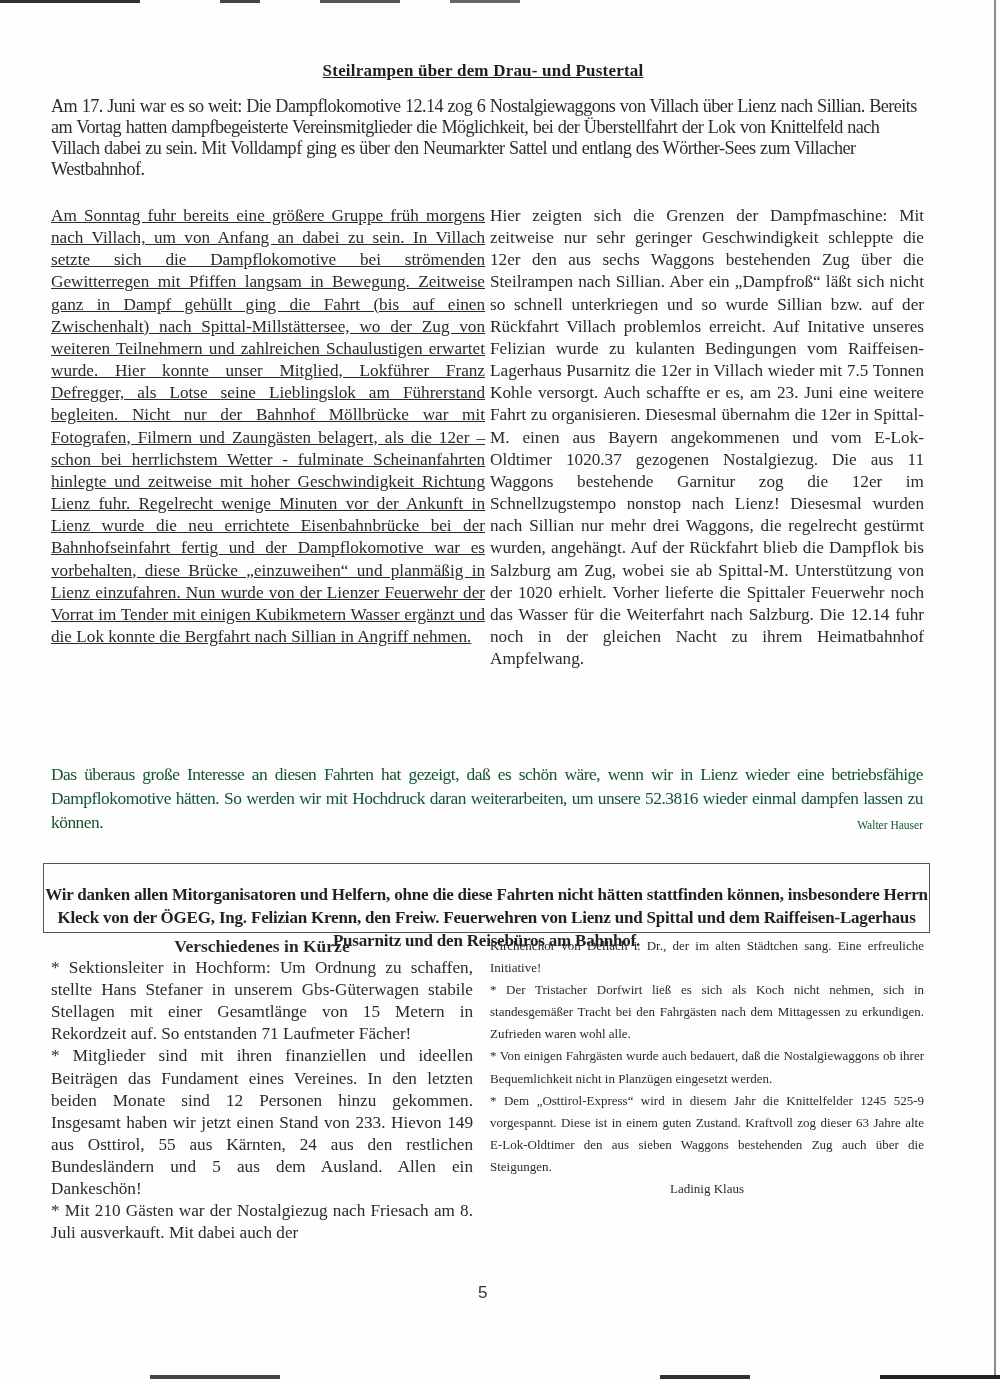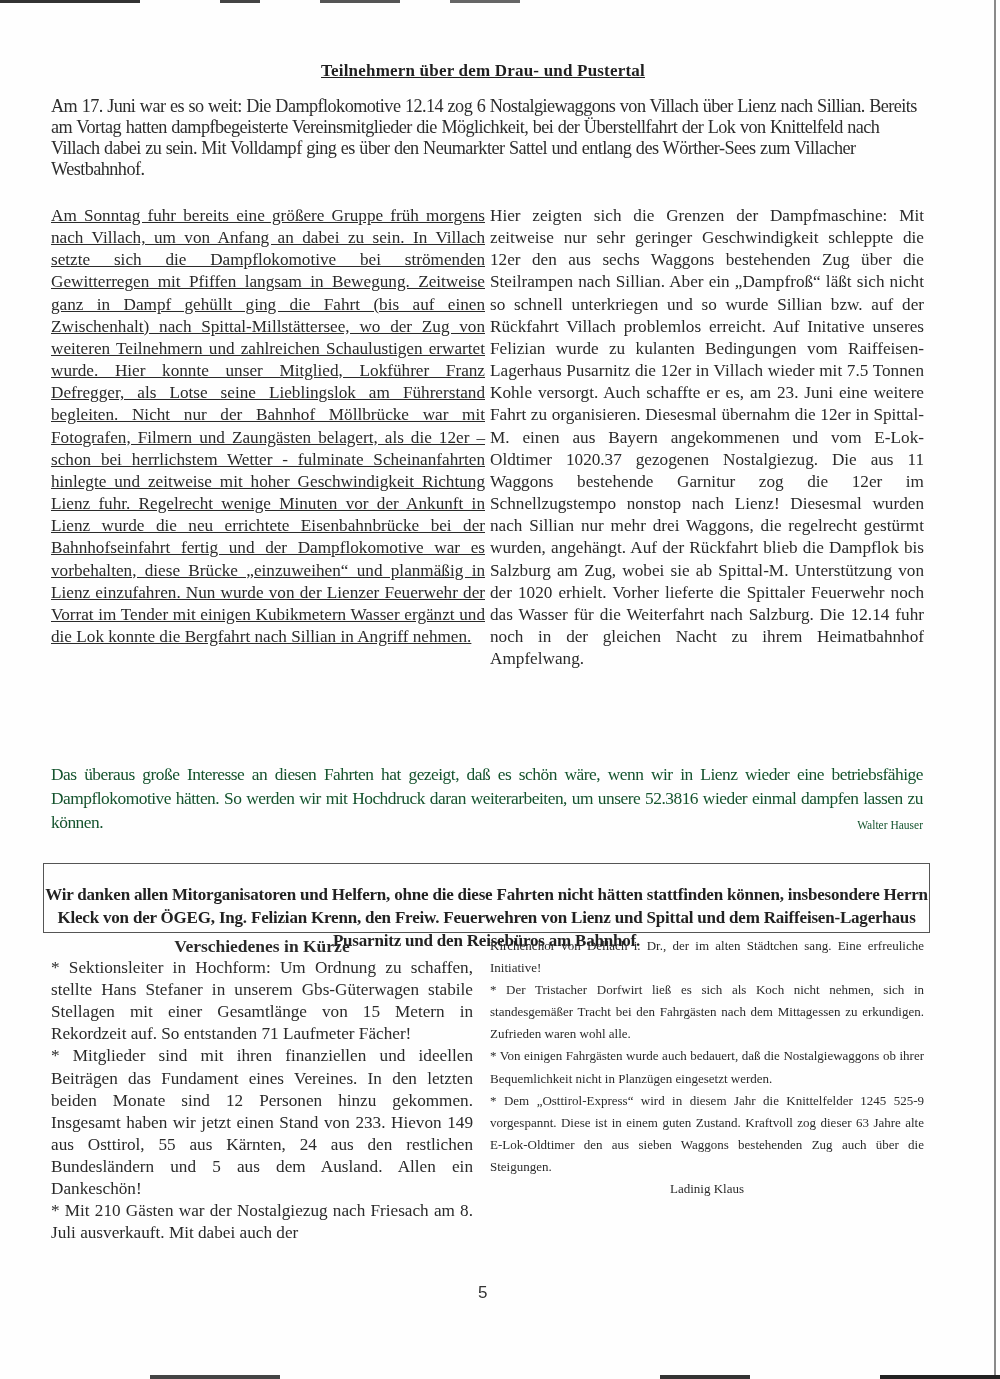--- a/index.html
+++ b/index.html
@@ -55,21 +55,21 @@
   .signature { text-align: center; }
   .page-number { position: absolute; left: 478px; top: 1283px; font-size: 17px; font-family: "Liberation Sans", sans-serif; color: #333; }
 </style>
 </head>
 <body>
 
 <div class="edge-top"></div>
 <div class="edge-right"></div>
 <div class="edge-bottom"></div>
 
-<div class="title">Teilnehmern über dem Drau- und Pustertal</div>
+<div class="title">Steilrampen über dem Drau- und Pustertal</div>
 
 <div class="intro">Am 17. Juni war es so weit: Die Dampflokomotive 12.14 zog 6 Nostalgiewaggons von Villach über Lienz nach Sillian. Bereits am Vortag hatten dampfbegeisterte Vereinsmitglieder die Möglichkeit, bei der Überstellfahrt der Lok von Knittelfeld nach Villach dabei zu sein. Mit Volldampf ging es über den Neumarkter Sattel und entlang des Wörther-Sees zum Villacher Westbahnhof.</div>
 
 <div class="col col-left">
   <p>Am Sonntag fuhr bereits eine größere Gruppe früh morgens nach Villach, um von Anfang an dabei zu sein. In Villach setzte sich die Dampflokomotive bei strömenden Gewitterregen mit Pfiffen langsam in Bewegung. Zeitweise ganz in Dampf gehüllt ging die Fahrt (bis auf einen Zwischenhalt) nach Spittal-Millstättersee, wo der Zug von weiteren Teilnehmern und zahlreichen Schaulustigen erwartet wurde. Hier konnte unser Mitglied, Lokführer Franz Defregger, als Lotse seine Lieblingslok am Führerstand begleiten. Nicht nur der Bahnhof Möllbrücke war mit Fotografen, Filmern und Zaungästen belagert, als die 12er – schon bei herrlichstem Wetter - fulminate Scheinanfahrten hinlegte und zeitweise mit hoher Geschwindigkeit Richtung Lienz fuhr. Regelrecht wenige Minuten vor der Ankunft in Lienz wurde die neu errichtete Eisenbahnbrücke bei der Bahnhofseinfahrt fertig und der Dampflokomotive war es vorbehalten, diese Brücke „einzuweihen“ und planmäßig in Lienz einzufahren. Nun wurde von der Lienzer Feuerwehr der Vorrat im Tender mit einigen Kubikmetern Wasser ergänzt und die Lok konnte die Bergfahrt nach Sillian in Angriff nehmen.</p>
 </div>
 
 <div class="col col-right">
   <p>Hier zeigten sich die Grenzen der Dampfmaschine: Mit zeitweise nur sehr geringer Geschwindigkeit schleppte die 12er den aus sechs Waggons bestehenden Zug über die Steilrampen nach Sillian. Aber ein „Dampfroß“ läßt sich nicht so schnell unterkriegen und so wurde Sillian bzw. auf der Rückfahrt Villach problemlos erreicht. Auf Initative unseres Felizian wurde zu kulanten Bedingungen vom Raiffeisen-Lagerhaus Pusarnitz die 12er in Villach wieder mit 7.5 Tonnen Kohle versorgt. Auch schaffte er es, am 23. Juni eine weitere Fahrt zu organisieren. Diesesmal übernahm die 12er in Spittal-M. einen aus Bayern angekommenen und vom E-Lok-Oldtimer 1020.37 gezogenen Nostalgiezug. Die aus 11 Waggons bestehende Garnitur zog die 12er im Schnellzugstempo nonstop nach Lienz! Diesesmal wurden nach Sillian nur mehr drei Waggons, die regelrecht gestürmt wurden, angehängt. Auf der Rückfahrt blieb die Dampflok bis Salzburg am Zug, wobei sie ab Spittal-M. Unterstützung von der 1020 erhielt. Vorher lieferte die Spittaler Feuerwehr noch das Wasser für die Weiterfahrt nach Salzburg. Die 12.14 fuhr noch in der gleichen Nacht zu ihrem Heimatbahnhof Ampfelwang.</p>
 </div>

